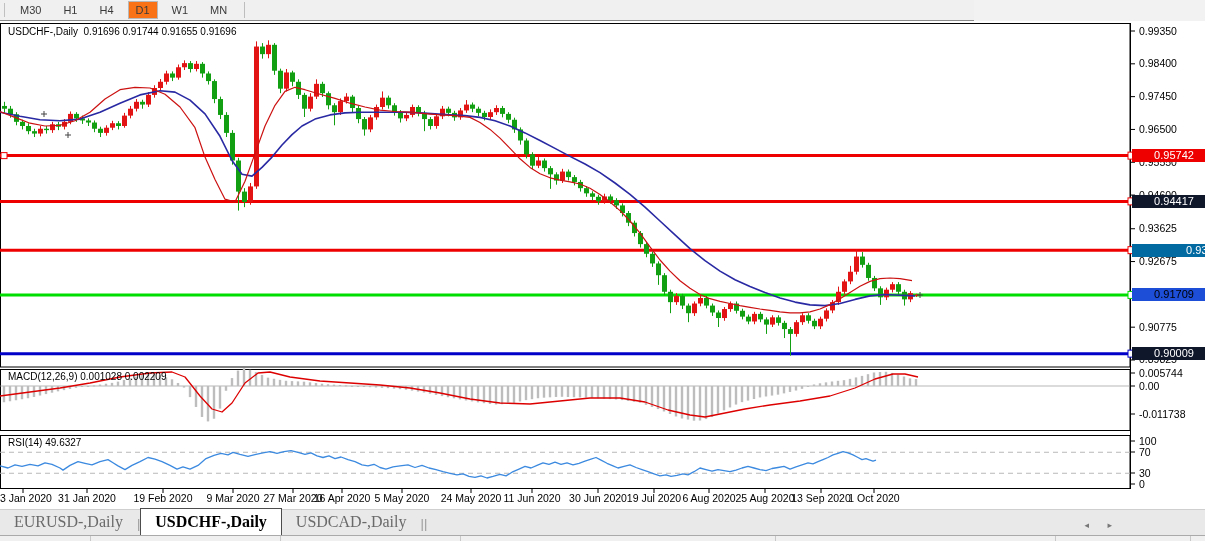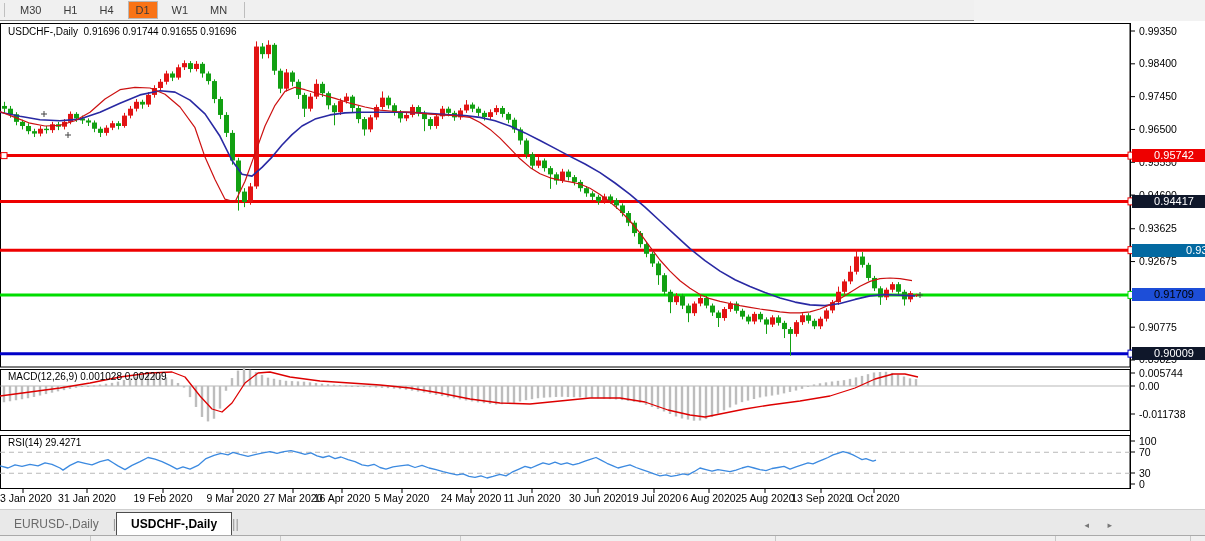--- a/index.html
+++ b/index.html
@@ -11,21 +11,21 @@
   .tf-btn.active{background:#f97316;border:1px solid #b8b8b8;}
   .tb-sliver{width:4px;height:14px;border-right:1px solid #c0c0c0;margin-right:4px;}
   .tb-sep{width:1px;height:16px;background:#bdbdbd;margin-left:6px;}
   #chart-svg{position:absolute;left:0;top:0;z-index:1;}
   svg{font-family:"Liberation Sans",sans-serif;}
   .panel-label{position:absolute;z-index:3;font-size:10px;color:#000;white-space:pre;}
   .badge{position:absolute;left:1132px;width:84px;height:13px;z-index:4;font-size:11px;
          line-height:13px;text-align:center;font-weight:400;}
   #tabbar{position:absolute;left:0;top:509px;width:1205px;height:26px;background:#e9e9e9;
           border-top:1px solid #cfcfcf;display:flex;align-items:flex-end;z-index:5;}
-  .tab{font-size:12px;color:#6a6a6a;padding:4px 14px 5px 14px;position:relative;cursor:default;}
+  .tab{font-size:16px;color:#6a6a6a;padding:4px 14px 5px 14px;position:relative;cursor:default;font-family:Liberation Serif, serif;}
   .tab.active{background:#ffffff;color:#000;font-weight:700;border:1px solid #4d4d4d;border-bottom:none;}
   .tab-sep{color:#9a9a9a;font-size:13px;padding-bottom:5px;}
   .tab-arrows{position:absolute;right:85px;bottom:6px;font-size:9px;color:#777;letter-spacing:8px;}
   #statusbar{position:absolute;left:0;top:535px;width:1205px;height:6px;background:#f0f0f0;
              border-top:1px solid #aaa;z-index:5;}
   .status-div{position:absolute;top:0;width:1px;height:6px;background:#c8c8c8;}
 </style>
 </head>
 <body>
 
@@ -611,35 +611,36 @@
       <text x="821" y="502" font-size="10.5" fill="#000" text-anchor="middle">13 Sep 2020</text>
       <line x1="874" y1="489" x2="874" y2="493" stroke="#000"></line>
       <text x="874" y="502" font-size="10.5" fill="#000" text-anchor="middle">1 Oct 2020</text>
     </g>
   </svg>
 
 <div class="panel-label" style="left:8px;top:26px;"><span>USDCHF-,Daily</span>&nbsp;&nbsp;<span>0.91696 0.91744 0.91655 0.91696</span></div>
 
 <div class="panel-label" style="left:8px;top:371px;text-align:center;"><span>MACD(12,26,9)</span> <span>0.001028</span> <span>0.002209</span></div>
 
-<div class="panel-label" style="left:8px;top:437px;"><span>RSI(14)</span> <span>29.4271</span></div>
+<div class="panel-label" style="left:8px;top:437px;"><span>RSI(14)</span> <span>49.6327</span></div>
 
 <div id="badges">
     <div class="badge" style="top: 149px; background: rgb(238, 0, 0); color: rgb(255, 255, 255);">0.95742</div>
     <div class="badge" style="top: 195px; background: #0f172a; color: rgb(255, 255, 255);">0.94417</div>
     <div class="badge" style="top: 244px; background: #0369a1; color: rgb(255, 255, 255); padding-left: 32px;">0.93005</div>
     <div class="badge" style="top: 288px; background: #1d4ed8; color: rgb(0, 0, 0);">0.91709</div>
     <div class="badge" style="top: 347px; background: #0f172a; color: rgb(255, 255, 255);">0.90009</div>
   </div>
 
 <div id="tabbar">
 
   <div class="tab">EURUSD-,Daily</div>
     <div class="tab-sep">|</div>
     <div class="tab active">USDCHF-,Daily</div>
+    <div class="tab">USDCAD-,Daily</div>
     <div class="tab-sep">|</div>
     <div class="tab-sep">|</div>
     <div class="tab-arrows">◂ ▸</div>
 </div>
 
 <div id="statusbar">
     <div class="status-div" style="left: 90px;"></div>
     <div class="status-div" style="left: 280px;"></div>
     <div class="status-div" style="left: 460px;"></div>
     <div class="status-div" style="left: 775px;"></div>

